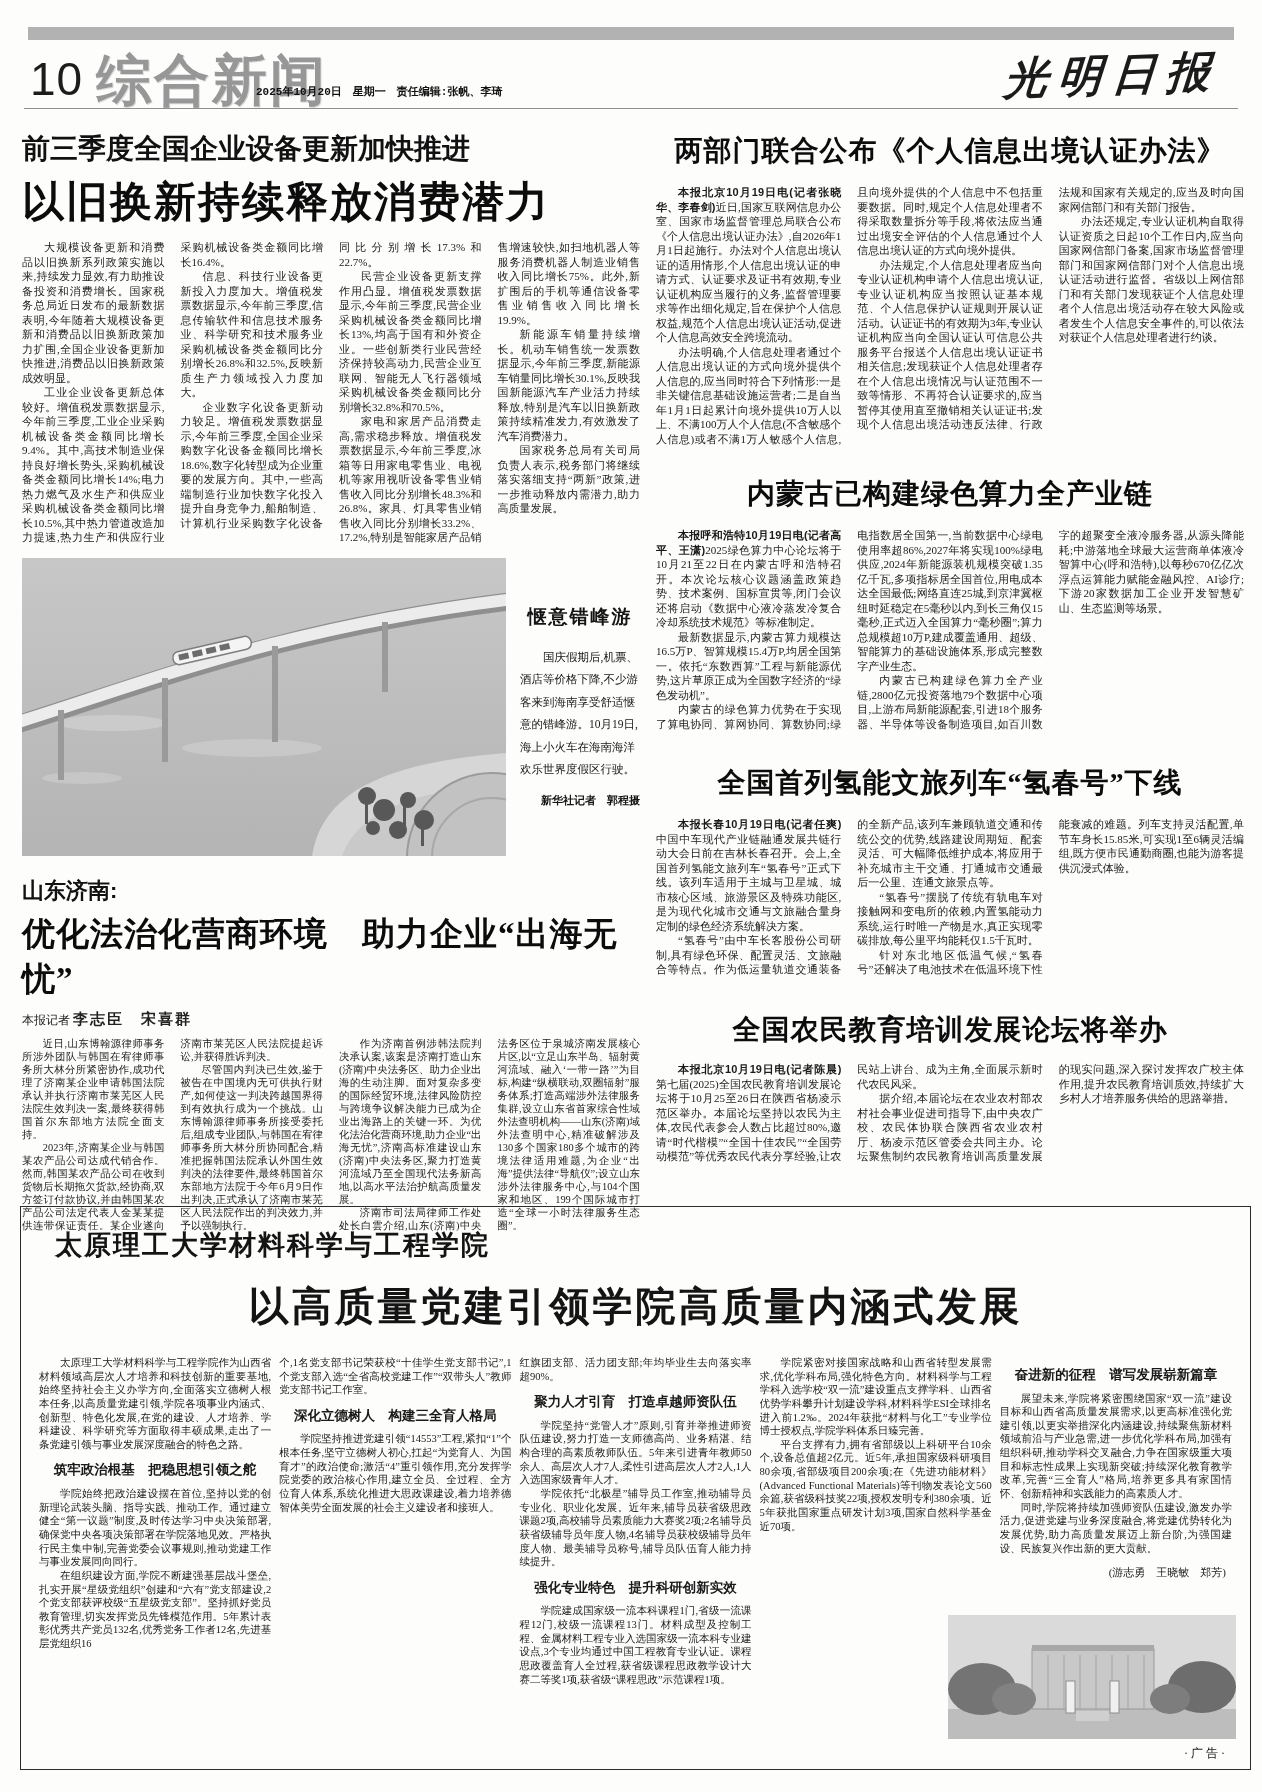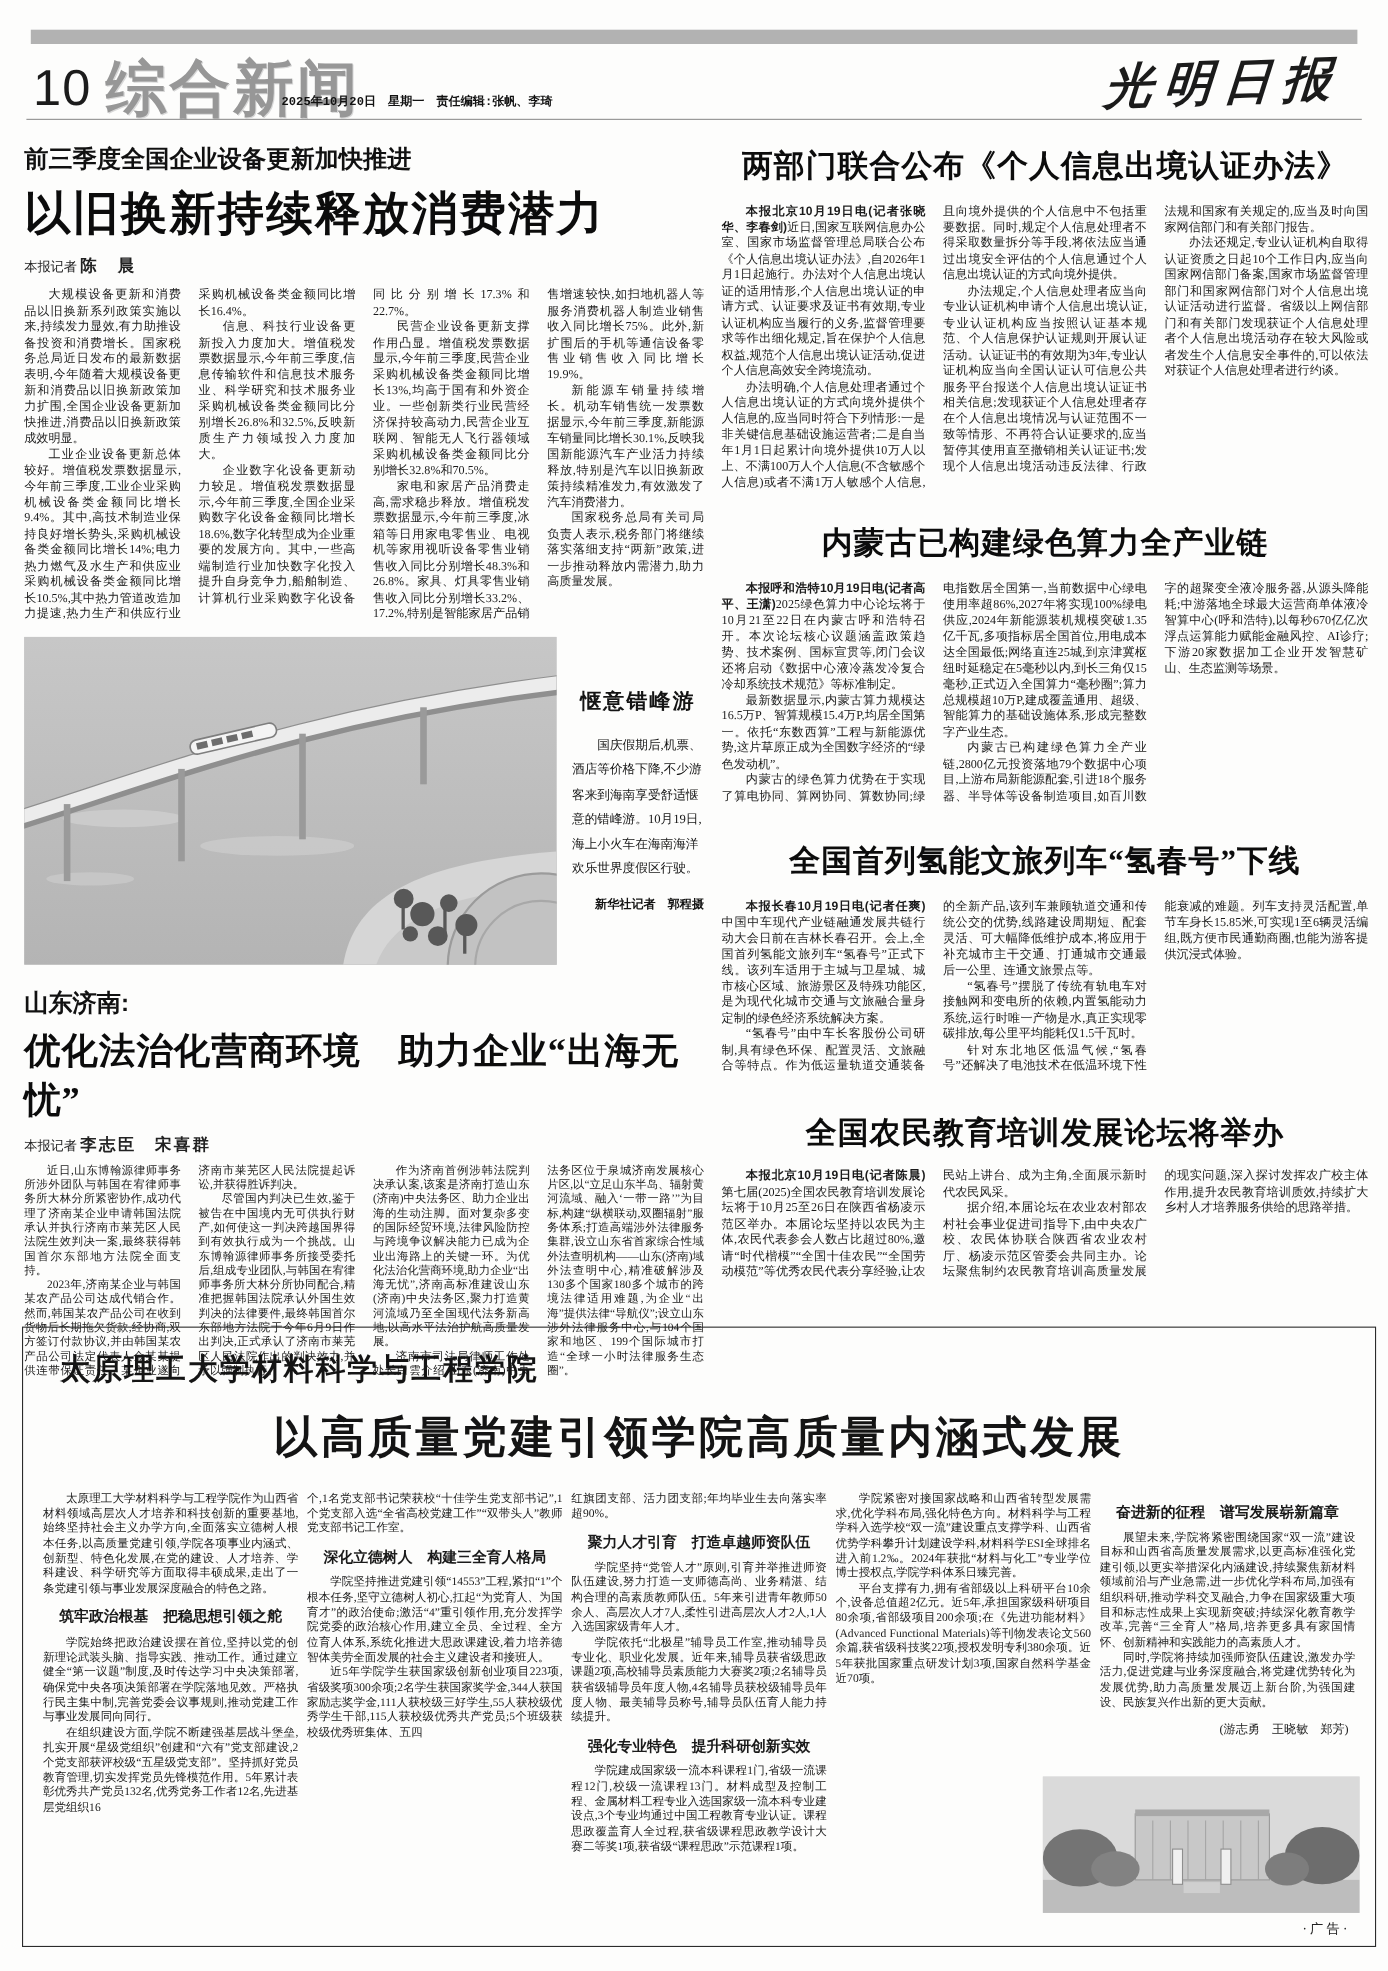--- a/index.html
+++ b/index.html
@@ -22,21 +22,21 @@
   .kicker{font-family:"Liberation Sans","DejaVu Sans",sans-serif;font-weight:700;color:#111;}
   .headline{font-weight:900;color:#0c0c0c;}
   .byline{font-size:12px;color:#222;}
   .byline b{font-size:15px;letter-spacing:2px;}
   .body{column-gap:16px;column-fill:auto;text-align:justify;overflow:hidden;
         font-size:11px;line-height:1.32;color:#1a1a1a;}
   .body p{margin:0;text-indent:2em;}
   .lead{font-family:"Liberation Sans","DejaVu Sans",sans-serif;font-weight:700;}
   
   .left-region{position:absolute;left:22px;top:118px;width:618px;}
-  .a-kicker{font-size:22px;margin-top:12px;}
+  .a-kicker{font-size:28px;margin-top:12px;}
   .a-headline{font-size:42px;letter-spacing:2px;margin:6px 0 10px;}
   .a-byline{margin-bottom:10px;}
   .a-body{column-count:4;height:308px;}
   .photo-row{display:flex;margin-top:10px;}
   .news-photo{width:484px;height:298px;background:#c5c5c5;flex:none;}
   .photo-side{width:120px;margin-left:14px;flex:none;}
   .photo-title{font-size:19px;font-weight:900;text-align:center;margin-top:46px;letter-spacing:2px;}
   .photo-caption{font-size:11.5px;line-height:1.95;text-indent:2em;margin-top:16px;color:#161616;}
   .photo-credit{font-size:11px;font-weight:700;text-align:right;margin-top:12px;}
   .b-block{margin-top:20px;}
@@ -82,24 +82,20 @@
   <div class="section">综合新闻</div>
   <div class="dateline">2025年10月20日　星期一　责任编辑:张帆、李琦</div>
   <div class="masthead">光明日报</div>
   <div class="header-rule"></div>
 
   <div class="left-region">
 
     <div>
       <div class="kicker a-kicker">前三季度全国企业设备更新加快推进</div>
       <div class="headline a-headline">以旧换新持续释放消费潜力</div>
-      <div class="byline a-byline">
-        <span>本报记者</span>
-        <b>陈　晨</b>
-      </div>
       <div class="body a-body">
         <p>大规模设备更新和消费品以旧换新系列政策实施以来,持续发力显效,有力助推设备投资和消费增长。国家税务总局近日发布的最新数据表明,今年随着大规模设备更新和消费品以旧换新政策加力扩围,全国企业设备更新加快推进,消费品以旧换新政策成效明显。</p>
         <p>工业企业设备更新总体较好。增值税发票数据显示,今年前三季度,工业企业采购机械设备类金额同比增长9.4%。其中,高技术制造业保持良好增长势头,采购机械设备类金额同比增长14%;电力热力燃气及水生产和供应业采购机械设备类金额同比增长10.5%,其中热力管道改造加力提速,热力生产和供应行业采购机械设备类金额同比增长16.4%。</p>
         <p>信息、科技行业设备更新投入力度加大。增值税发票数据显示,今年前三季度,信息传输软件和信息技术服务业、科学研究和技术服务业采购机械设备类金额同比分别增长26.8%和32.5%,反映新质生产力领域投入力度加大。</p>
         <p>企业数字化设备更新动力较足。增值税发票数据显示,今年前三季度,全国企业采购数字化设备金额同比增长18.6%,数字化转型成为企业重要的发展方向。其中,一些高端制造行业加快数字化投入提升自身竞争力,船舶制造、计算机行业采购数字化设备同比分别增长17.3%和22.7%。</p>
         <p>民营企业设备更新支撑作用凸显。增值税发票数据显示,今年前三季度,民营企业采购机械设备类金额同比增长13%,均高于国有和外资企业。一些创新类行业民营经济保持较高动力,民营企业互联网、智能无人飞行器领域采购机械设备类金额同比分别增长32.8%和70.5%。</p>
         <p>家电和家居产品消费走高,需求稳步释放。增值税发票数据显示,今年前三季度,冰箱等日用家电零售业、电视机等家用视听设备零售业销售收入同比分别增长48.3%和26.8%。家具、灯具零售业销售收入同比分别增长33.2%、17.2%,特别是智能家居产品销售增速较快,如扫地机器人等服务消费机器人制造业销售收入同比增长75%。此外,新扩围后的手机等通信设备零售业销售收入同比增长19.9%。</p>
         <p>新能源车销量持续增长。机动车销售统一发票数据显示,今年前三季度,新能源车销量同比增长30.1%,反映我国新能源汽车产业活力持续释放,特别是汽车以旧换新政策持续精准发力,有效激发了汽车消费潜力。</p>
         <p>国家税务总局有关司局负责人表示,税务部门将继续落实落细支持“两新”政策,进一步推动释放内需潜力,助力高质量发展。</p>
       </div>
@@ -222,21 +218,20 @@
       <div class="ad-col">
         <p>太原理工大学材料科学与工程学院作为山西省材料领域高层次人才培养和科技创新的重要基地,始终坚持社会主义办学方向,全面落实立德树人根本任务,以高质量党建引领,学院各项事业内涵式、创新型、特色化发展,在党的建设、人才培养、学科建设、科学研究等方面取得丰硕成果,走出了一条党建引领与事业发展深度融合的特色之路。</p>
         <div class="ad-sub">筑牢政治根基　把稳思想引领之舵</div>
         <p>学院始终把政治建设摆在首位,坚持以党的创新理论武装头脑、指导实践、推动工作。通过建立健全“第一议题”制度,及时传达学习中央决策部署,确保党中央各项决策部署在学院落地见效。严格执行民主集中制,完善党委会议事规则,推动党建工作与事业发展同向同行。</p>
         <p>在组织建设方面,学院不断建强基层战斗堡垒,扎实开展“星级党组织”创建和“六有”党支部建设,2个党支部获评校级“五星级党支部”。坚持抓好党员教育管理,切实发挥党员先锋模范作用。5年累计表彰优秀共产党员132名,优秀党务工作者12名,先进基层党组织16</p>
       </div>
       <div class="ad-col">
         <p style="text-indent:0">个,1名党支部书记荣获校“十佳学生党支部书记”,1个党支部入选“全省高校党建工作”“双带头人”教师党支部书记工作室。</p>
         <div class="ad-sub">深化立德树人　构建三全育人格局</div>
         <p>学院坚持推进党建引领“14553”工程,紧扣“1”个根本任务,坚守立德树人初心,扛起“为党育人、为国育才”的政治使命;激活“4”重引领作用,充分发挥学院党委的政治核心作用,建立全员、全过程、全方位育人体系,系统化推进大思政课建设,着力培养德智体美劳全面发展的社会主义建设者和接班人。</p>
-        <p>近5年学院学生获国家级创新创业项目223项,省级奖项300余项;2名学生获国家奖学金,344人获国家励志奖学金,111人获校级三好学生,55人获校级优秀学生干部,115人获校级优秀共产党员;5个班级获校级优秀班集体、五四</p>
       </div>
       <div class="ad-col">
         <p style="text-indent:0">红旗团支部、活力团支部;年均毕业生去向落实率超90%。</p>
         <div class="ad-sub">聚力人才引育　打造卓越师资队伍</div>
         <p>学院坚持“党管人才”原则,引育并举推进师资队伍建设,努力打造一支师德高尚、业务精湛、结构合理的高素质教师队伍。5年来引进青年教师50余人、高层次人才7人,柔性引进高层次人才2人,1人入选国家级青年人才。</p>
         <p>学院依托“北极星”辅导员工作室,推动辅导员专业化、职业化发展。近年来,辅导员获省级思政课题2项,高校辅导员素质能力大赛奖2项;2名辅导员获省级辅导员年度人物,4名辅导员获校级辅导员年度人物、最美辅导员称号,辅导员队伍育人能力持续提升。</p>
         <div class="ad-sub">强化专业特色　提升科研创新实效</div>
         <p>学院建成国家级一流本科课程1门,省级一流课程12门,校级一流课程13门。材料成型及控制工程、金属材料工程专业入选国家级一流本科专业建设点,3个专业均通过中国工程教育专业认证。课程思政覆盖育人全过程,获省级课程思政教学设计大赛二等奖1项,获省级“课程思政”示范课程1项。</p>
       </div>
       <div class="ad-col">

